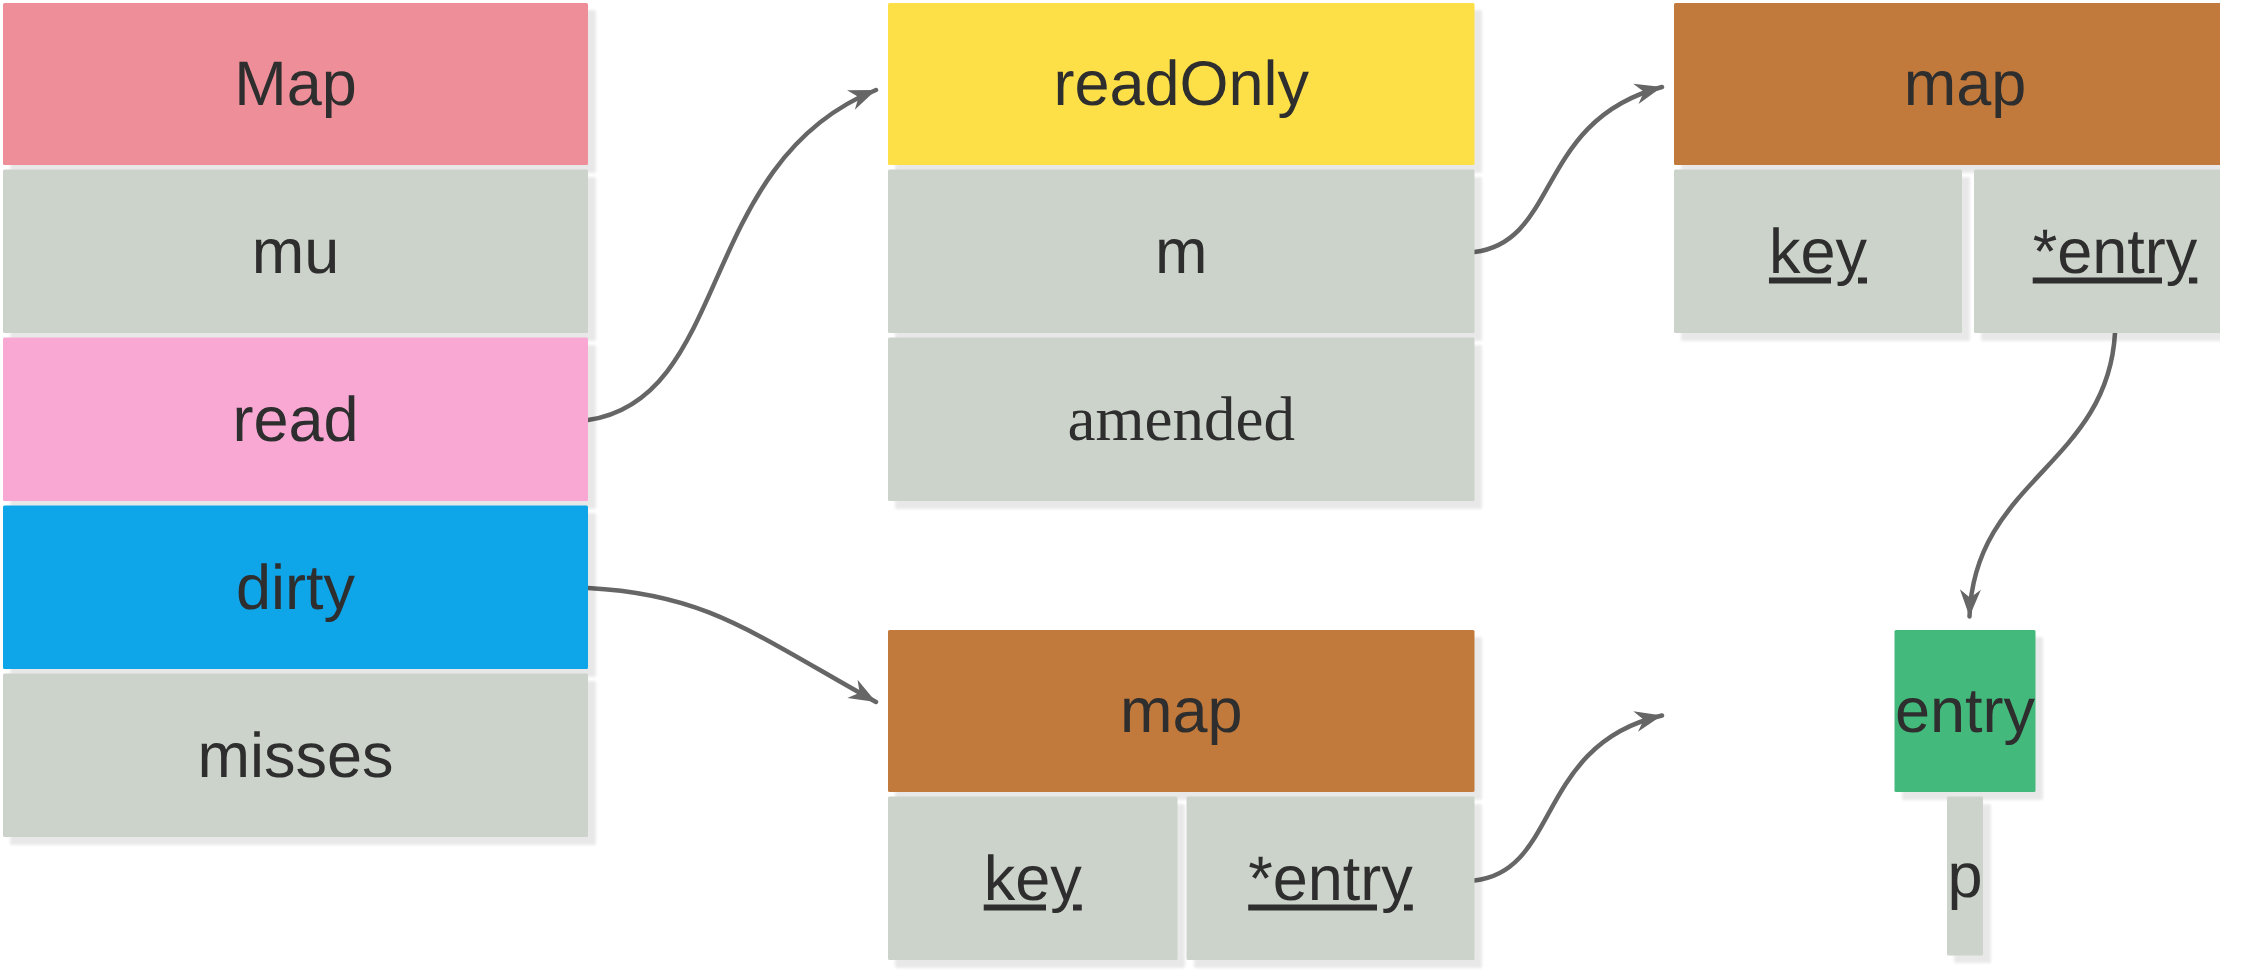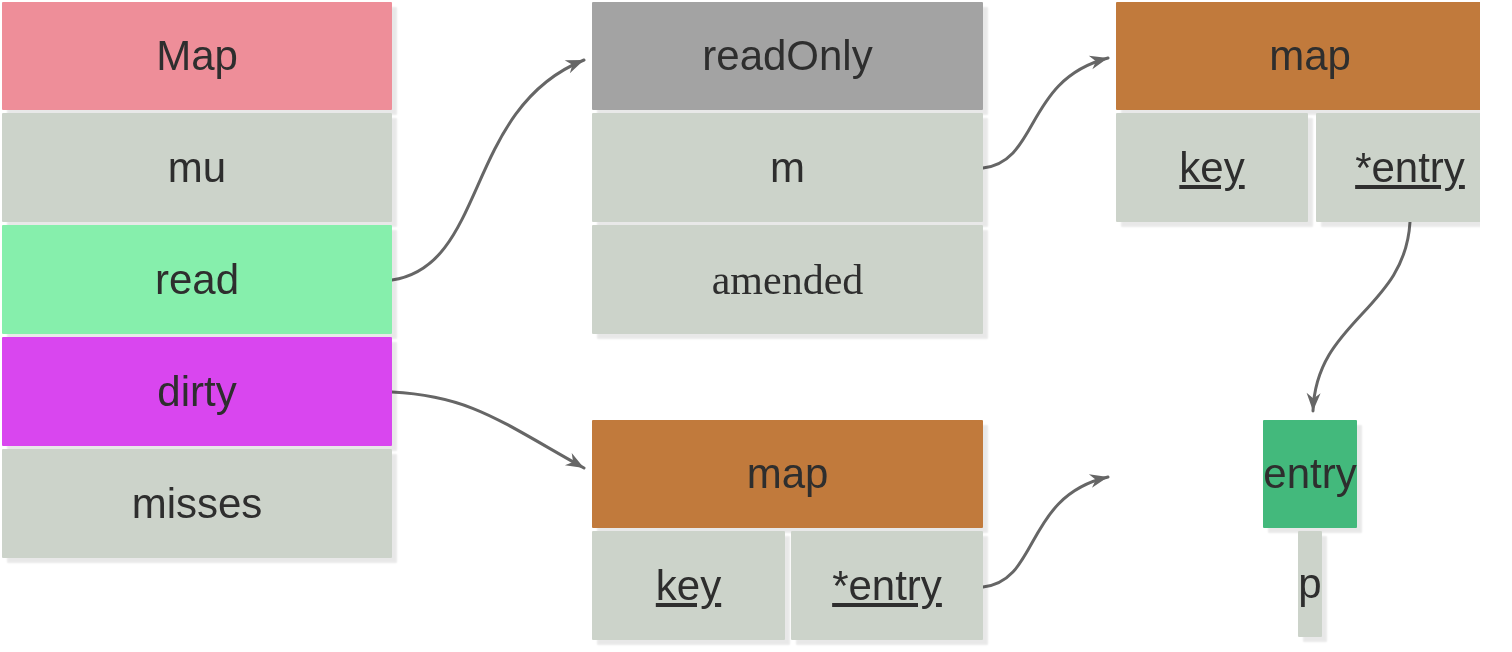--- a/index.html
+++ b/index.html
@@ -55,27 +55,27 @@
     <path class="edge" d="M 392 280 C 488 266, 464 108, 584 60" marker-end="url(#ah)" stroke="#666666"></path>
     <path class="edge" d="M 983 168 C 1040 161, 1024 80, 1108 58" marker-end="url(#ah)" stroke="#666666"></path>
     <path class="edge" d="M 1410 222 C 1405 310, 1316 320, 1313 411" marker-end="url(#ah)" stroke="#666666"></path>
     <path class="edge" d="M 392 392 C 470 396, 500 421, 584 468" marker-end="url(#ah)" stroke="#666666"></path>
     <path class="edge" d="M 983 587 C 1040 581, 1024 496, 1108 477" marker-end="url(#ah)" stroke="#666666"></path>
   </svg>
 
   <div class="node" style="left:2px; top:2px; width:390px;">
     <div class="hdr" style="background-color: rgb(238, 142, 153);">Map</div>
     <div class="cell" style="background-color: rgb(204, 211, 202);">mu</div>
-    <div class="cell" style="background-color: #86efac;">read</div>
-    <div class="cell" style="background-color: #d946ef;">dirty</div>
+    <div class="cell" style="background-color: #f9a8d4;">read</div>
+    <div class="cell" style="background-color: #0ea5e9;">dirty</div>
     <div class="cell" style="background-color: rgb(204, 211, 202);">misses</div>
   </div>
 
   <div class="node" style="left:592px; top:2px; width:391px;">
-    <div class="hdr" style="background-color: #a3a3a3;">readOnly</div>
+    <div class="hdr" style="background-color: #fde047;">readOnly</div>
     <div class="cell" style="background-color: rgb(204, 211, 202);">m</div>
     <div class="cell" style="background-color: rgb(204, 211, 202); font-family: Liberation Serif, serif;">amended</div>
   </div>
 
   <div class="node" style="left:1116px; top:2px; width:388px;">
     <div class="hdr" style="background-color: rgb(193, 122, 60);">map</div>
     <div class="cellrow" style="gap:8px;">
       <div class="cell" style="width: 192px; background-color: rgb(204, 211, 202);">key</div>
       <div class="cell" style="width: 188px; background-color: rgb(204, 211, 202);">*entry</div>
     </div>

